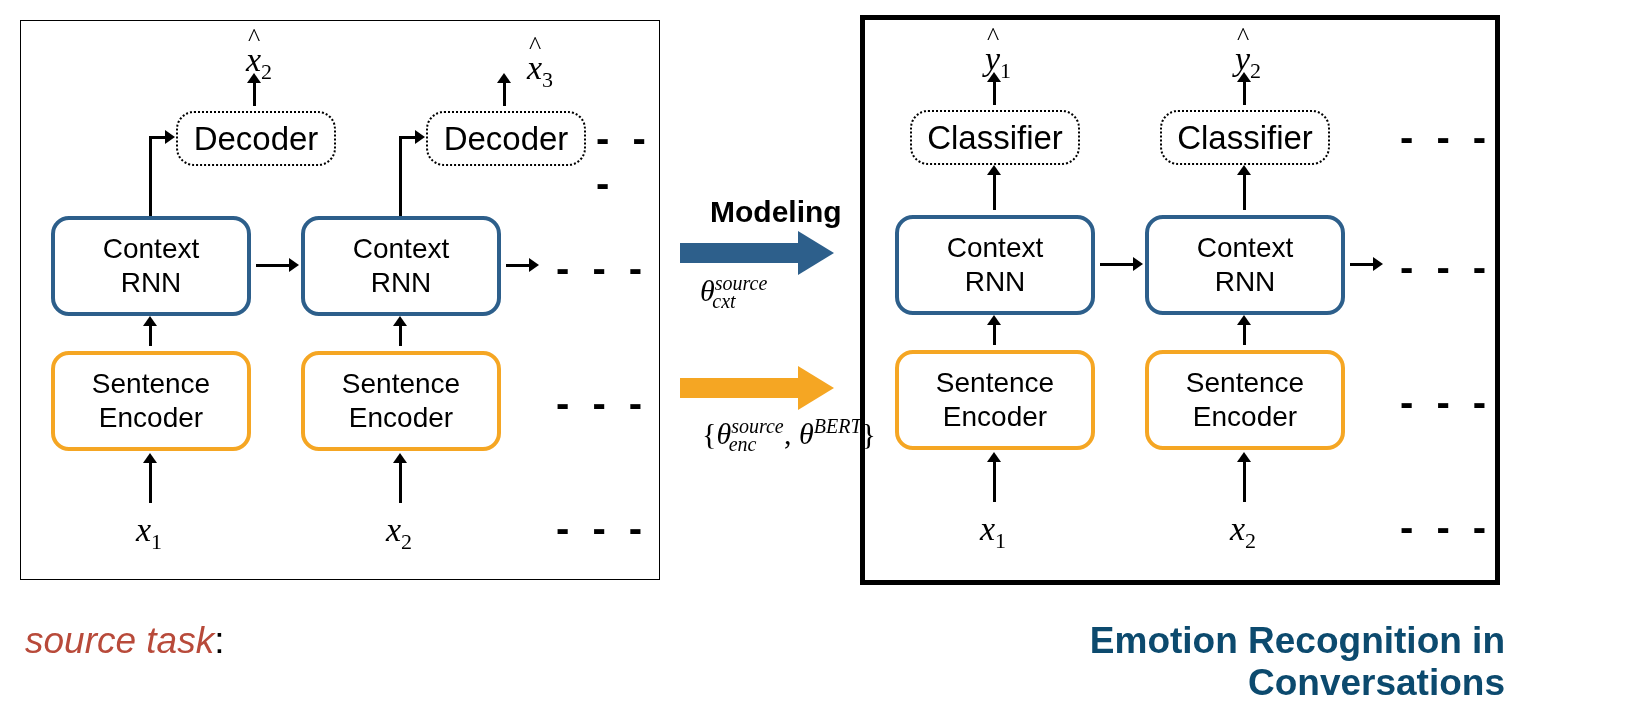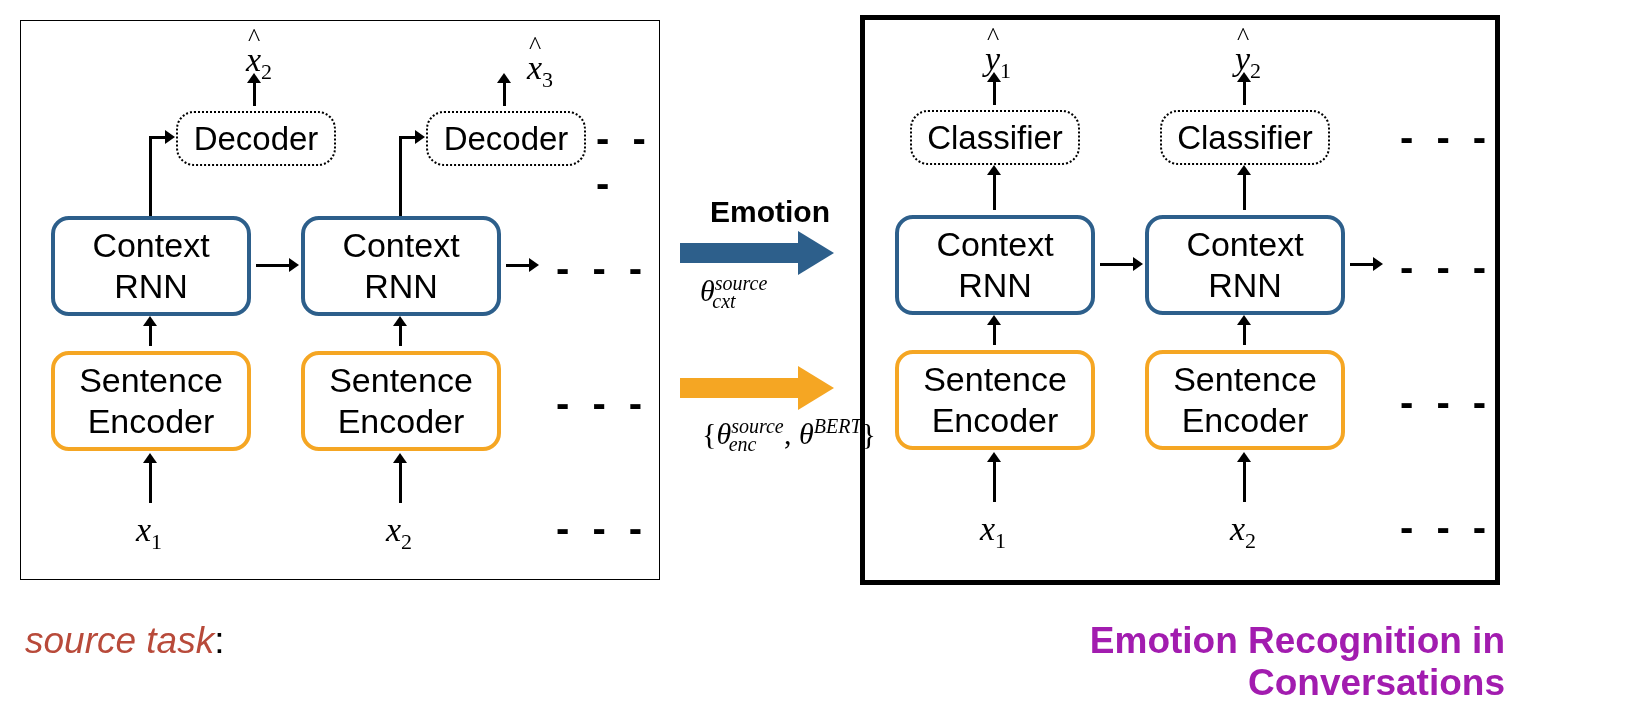--- a/index.html
+++ b/index.html
@@ -29,21 +29,21 @@
     width: 640px;
     height: 570px;
     border: 5px solid #000;
   }
   .block {
     position: absolute;
     display: flex;
     align-items: center;
     justify-content: center;
     text-align: center;
-    font-size: 34px;
+    font-size: 28px;
     font-weight: 500;
     line-height: 1.2;
     border-radius: 18px;
     background: #fff;
   }
   .encoder { border: 4px solid #f5a623; }
   .context { border: 4px solid #2d5f8b; }
   .decoder, .classifier {
     border: 2px dotted #000;
     font-size: 33px;
@@ -151,21 +151,21 @@
     font-style: italic;
     font-size: 30px;
   }
   .sup { font-size: 20px; vertical-align: super; font-style: italic; }
   .subm { font-size: 20px; vertical-align: sub; font-style: italic; }
   .caption {
     position: absolute;
     font-size: 37px;
   }
   .task-label { color: #b84a3a; font-style: italic; }
-  .task-name { font-weight: 800; color:#a21caf; }
+  .task-name { font-weight: 800; color:#0c4a6e; }
 </style>
 </head>
 <body>
 
 <div class="panel panel-left">
 
   <div class="block encoder" style="left:30px; top:330px; width:200px; height:100px; white-space:pre-line;">Sentence
 Encoder</div>
   <div class="block context" style="left:30px; top:195px; width:200px; height:100px; white-space:pre-line;">Context
 RNN</div>
@@ -237,21 +237,21 @@
 
   <div class="arrow-h" style="left:235px; top:243px; width:35px;"></div>
   <div class="arrow-h" style="left:485px; top:243px; width:25px;"></div>
 
   <div class="dashes" style="left:535px; top:95px;">- - -</div>
   <div class="dashes" style="left:535px; top:225px;">- - -</div>
   <div class="dashes" style="left:535px; top:360px;">- - -</div>
   <div class="dashes" style="left:535px; top:485px;">- - -</div>
 </div>
 
-<div class="transfer-label" style="top:195px;">Emotion</div>
+<div class="transfer-label" style="top:195px;">Modeling</div>
 
 <div class="big-arrow blue" style="top:235px;">
   <div class="shaft"></div>
     <div class="head"></div>
 </div>
 <div class="theta-label" style="left:700px; top:272px;">
   <span>θ</span><span class="sup">source</span><span class="subm" style="margin-left:-55px;">cxt</span>
 </div>
 
 <div class="big-arrow orange" style="top:370px;">

